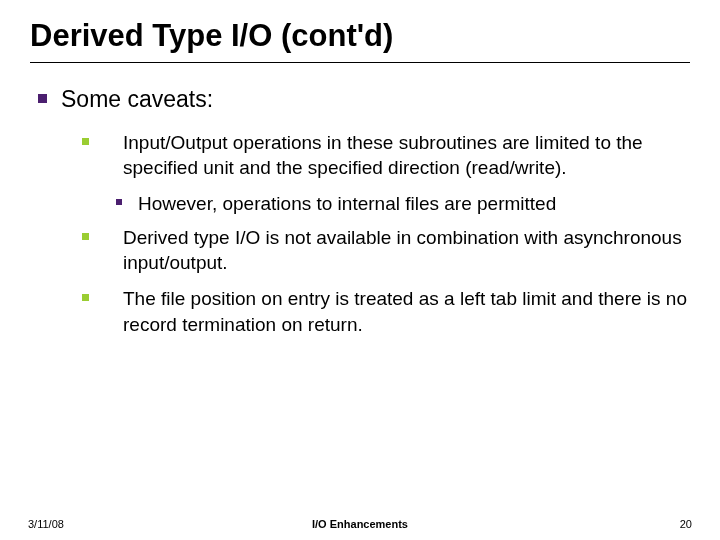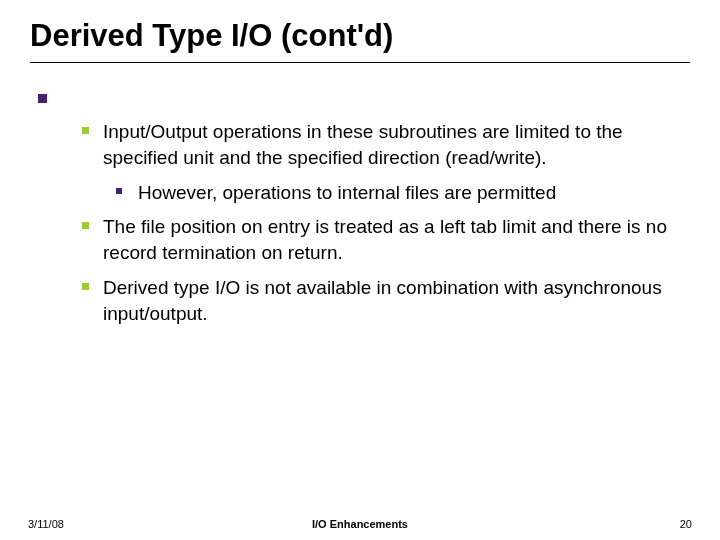--- a/index.html
+++ b/index.html
@@ -6,61 +6,62 @@
   html, body { width: 720px; height: 540px; background: #fff; font-family: Arial, Helvetica, sans-serif; color: #000; }
   .slide { position: relative; width: 720px; height: 540px; padding: 18px 30px 0 30px; }
   .title { font-size: 31px; font-weight: bold; border-bottom: 1px solid #000; padding-bottom: 8px; margin-bottom: 22px; }
   .lvl1 { padding-left: 8px; }
   .lvl1-item { display: flex; align-items: flex-start; margin-bottom: 16px; }
   .lvl1-item .dot { width: 9px; height: 9px; background: #4B1F6F; flex: 0 0 9px; margin-top: 9px; margin-right: 14px; }
   .lvl1-item .txt { font-size: 23px; line-height: 1.25; }
   .lvl2 { padding-left: 44px; margin-top: 12px; }
   .lvl2-item { display: flex; align-items: flex-start; margin-bottom: 10px; }
   .lvl2-item .dot { width: 7px; height: 7px; background: #9ACD32; flex: 0 0 7px; margin-top: 8px; margin-right: 14px; }
-  .lvl2-item .txt { font-size: 19px; line-height: 1.35; }
+  .lvl2-item .txt { font-size: 19px; line-height: 1.35; margin-left: 20px; }
   .lvl3 { padding-left: 34px; margin-top: 8px; margin-bottom: 8px; text-align: right; }
   .lvl3-item { display: flex; align-items: flex-start; }
   .lvl3-item .dot { width: 6px; height: 6px; background: #4B1F6F; flex: 0 0 6px; margin-top: 8px; margin-right: 16px; }
   .lvl3-item .txt { font-size: 19px; line-height: 1.35; }
   .footer { position: absolute; bottom: 10px; left: 0; right: 0; padding: 0 28px; display: flex; justify-content: space-between; align-items: baseline; font-size: 11px; color: #000; gap: 11px; }
   .footer .center { position: absolute; left: 50%; transform: translateX(-50%); font-weight: bold; }
 </style>
 </head>
 <body>
 
 <div class="slide">
   <div class="title">Derived Type I/O (cont'd)</div>
 
   <div class="lvl1">
     <div class="lvl1-item">
       <div class="dot"></div>
+      <div class="txt">Some caveats:</div>
     </div>
 
     <div class="lvl2">
 
       <div class="lvl2-item">
         <div class="dot"></div>
         <div class="txt">Input/Output operations in these subroutines are limited to the specified unit and the specified direction (read/write).</div>
       </div>
 
       <div class="lvl3">
         <div class="lvl3-item">
           <div class="dot"></div>
           <div class="txt">However, operations to internal files are permitted</div>
         </div>
       </div>
 
       <div class="lvl2-item">
         <div class="dot"></div>
-        <div class="txt">The file position on entry is treated as a left tab limit and there is no record termination on return.</div>
+        <div class="txt">Derived type I/O is not available in combination with asynchronous input/output.</div>
       </div>
 
       <div class="lvl2-item">
         <div class="dot"></div>
-        <div class="txt">Derived type I/O is not available in combination with asynchronous input/output.</div>
+        <div class="txt">The file position on entry is treated as a left tab limit and there is no record termination on return.</div>
       </div>
 
     </div>
   </div>
 
   <div class="footer">
     <span>3/11/08</span>
     <span class="center">I/O Enhancements</span>
     <span>20</span>
   </div>

